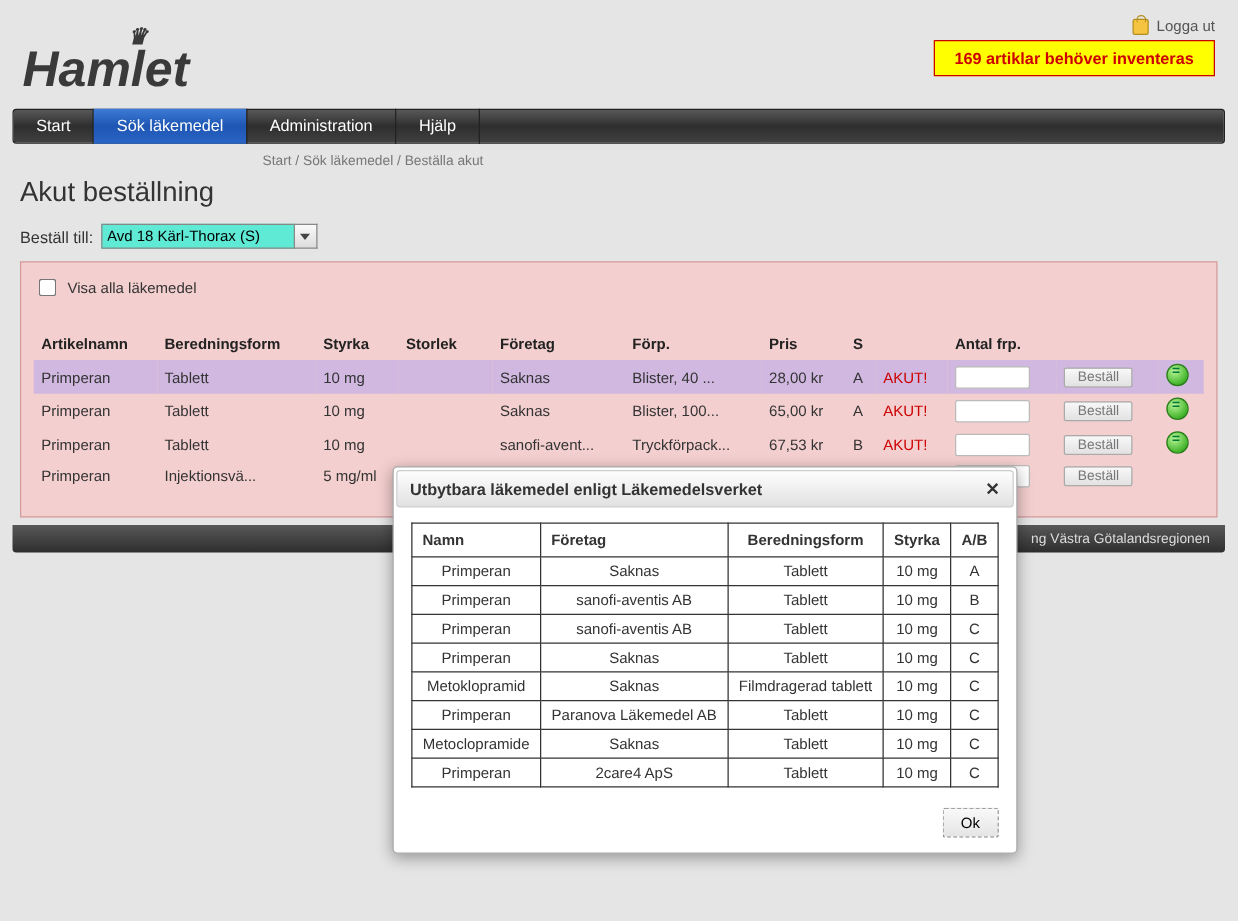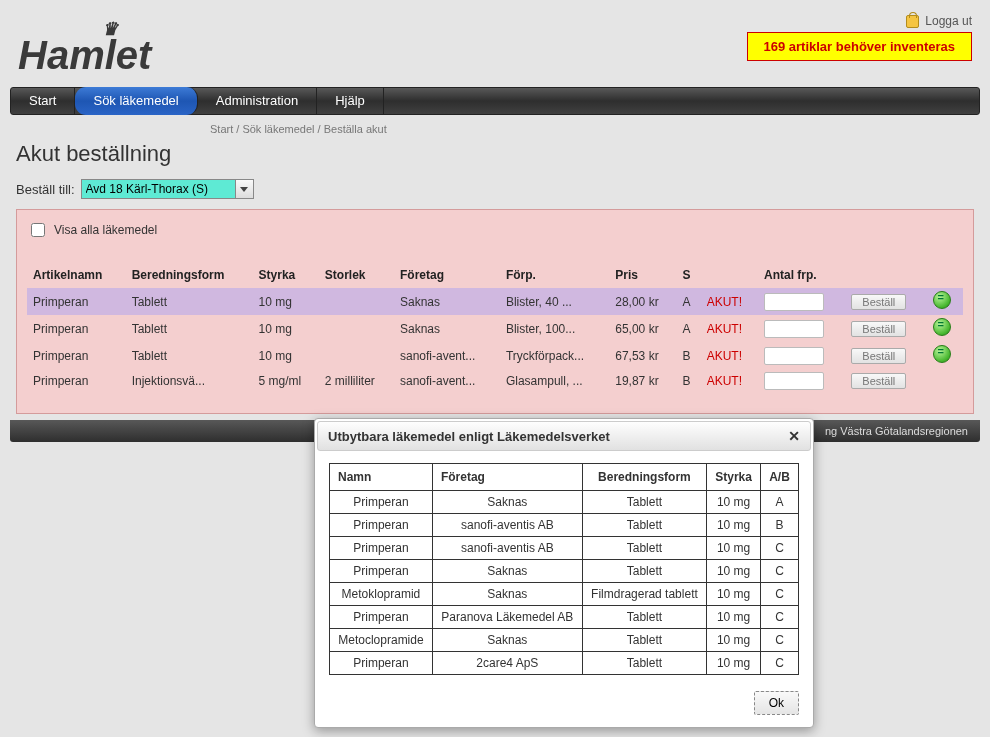--- a/index.html
+++ b/index.html
@@ -13,21 +13,21 @@
   .lock-icon::after { content:""; position:absolute; top:-4px; left:2px; width:6px; height:5px; border:1.3px solid #b38c1c; border-bottom:none; border-radius:4px 4px 0 0; }
   .logout { color:#555; font-size:12px; cursor:pointer; }
 
   .logo-row { display:flex; align-items:flex-start; justify-content:space-between; padding:0 8px 8px 8px; }
   .logo { font-size:40px; font-weight:bold; font-style:italic; font-family: "Brush Script MT", cursive, serif; color:#3a3a3a; position:relative; }
   .crown { position:absolute; top:-14px; left:84px; font-size:18px; color:#3a3a3a; }
   .inventory-badge { background:#ffff00; border:1px solid #cc0000; color:#cc0000; font-weight:bold; padding:6px 16px; font-size:13px; }
 
   .navbar { display:flex; align-items:center; background:linear-gradient(#585858,#2e2e2e,#404040); height:28px; border:1px solid #222; border-radius:3px; margin:0 0 6px 0; }
   .nav-item { color:#fff; padding:0 18px; line-height:28px; font-size:13px; border-right:1px solid #222; cursor:pointer; }
-  .nav-item.active { background:linear-gradient(#3d7bd6,#1e56b3,#2a64c6);border-radius:11px; }
+  .nav-item.active { background:linear-gradient(#3d7bd6,#1e56b3,#2a64c6); }
 
   .breadcrumb { color:#777; font-size:11px; padding:2px 0 6px 200px; }
 
   .content { padding:0 6px; }
   h2.page-title { margin:0 0 12px 0; font-weight:normal; font-size:22px; color:#333; }
 
   .dest-row { margin-bottom:10px; display:flex; align-items:center; gap:6px; }
   .dest-row label { font-size:13px; }
   .dest-select { font-size:12px; padding:2px 4px; border:1px solid #888; background:#5eead4; width:155px; }
   .combo-wrap { display:inline-flex; }
@@ -48,21 +48,21 @@
   .status-dot {
     width:18px; height:18px; display:inline-block; border-radius:50%;
     background:radial-gradient(circle at 35% 30%, #b8f598, #44b52c 70%, #2a7e1b);
     border:1px solid #2a7e1b; position:relative;
   }
   .status-dot::after { content:"="; color:#073; font-weight:bold; font-size:11px; position:absolute; top:-1px; left:4px; }
 
   .footer-bar { background:linear-gradient(#585858,#2e2e2e); color:#dcdcdc; height:22px; line-height:22px; font-size:11px; text-align:right; padding:0 12px; border-radius:0 0 3px 3px; }
 
   
-  .dialog-mask { position:absolute; inset:0; pointer-events:none;margin-top:45px; }
+  .dialog-mask { position:absolute; inset:0; pointer-events:none; }
   .dialog {
     position:absolute; left:314px; top:373px; width:500px;
     background:#fff; border:1px solid #aaa; border-radius:4px;
     box-shadow:0 3px 12px rgba(0,0,0,.35); padding:2px; pointer-events:auto;
   }
   .dialog-title { display:flex; align-items:center; justify-content:space-between;
     background:linear-gradient(#fefefe,#e1e1e1); border:1px solid #ccc; border-radius:3px;
     padding:6px 10px; font-weight:bold; font-size:13px; color:#333; }
   .close-x { cursor:pointer; font-size:14px; font-weight:bold; color:#333; }
   .dialog-body { padding:12px 12px 8px 12px; }

